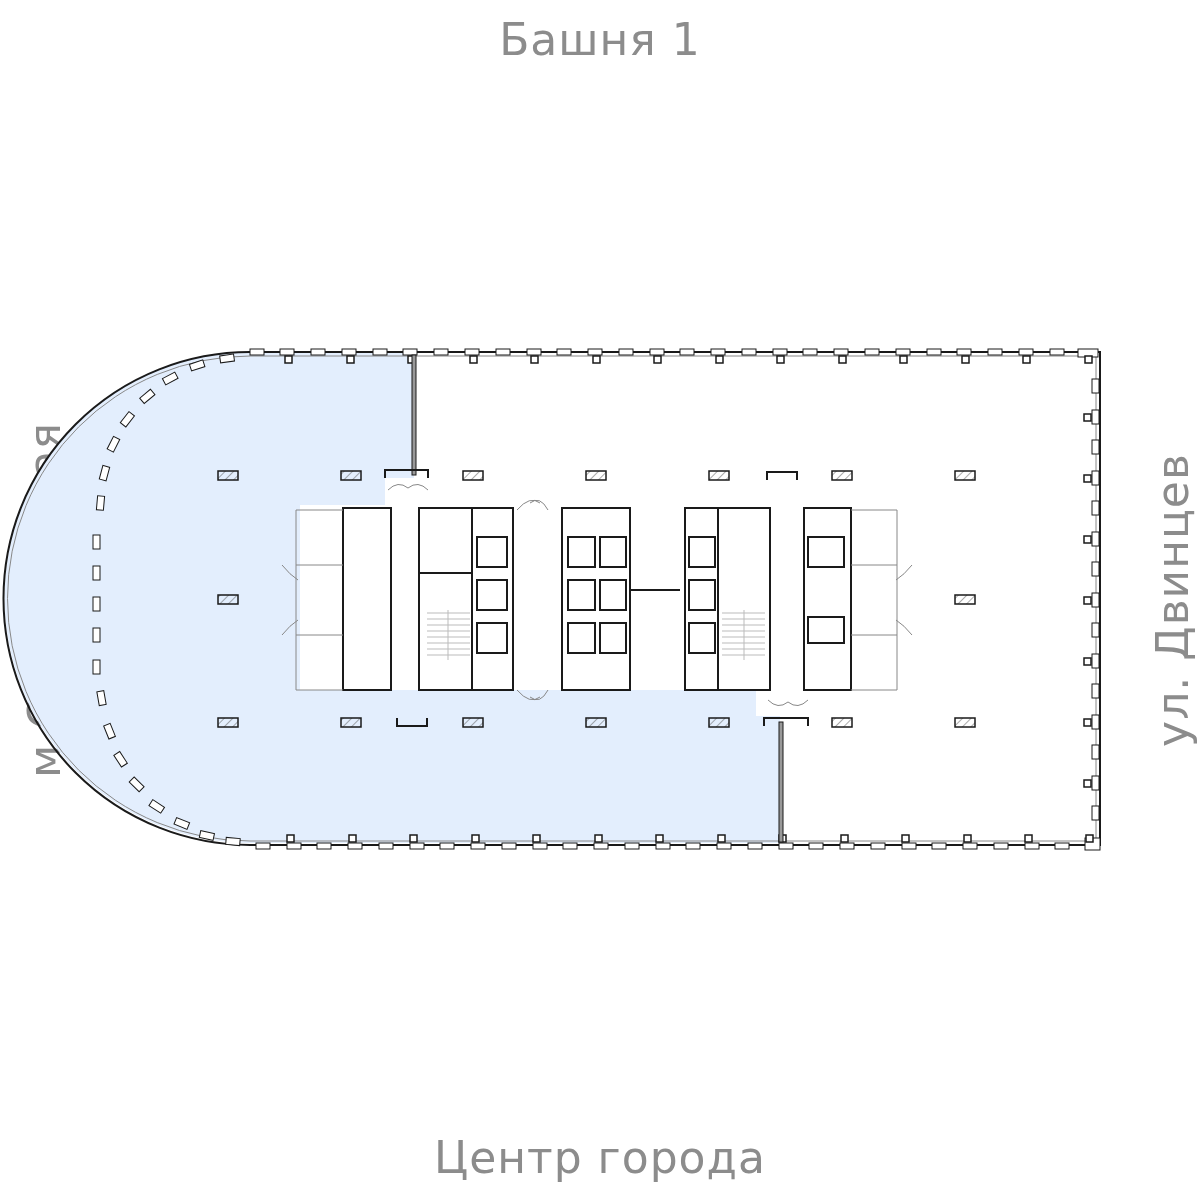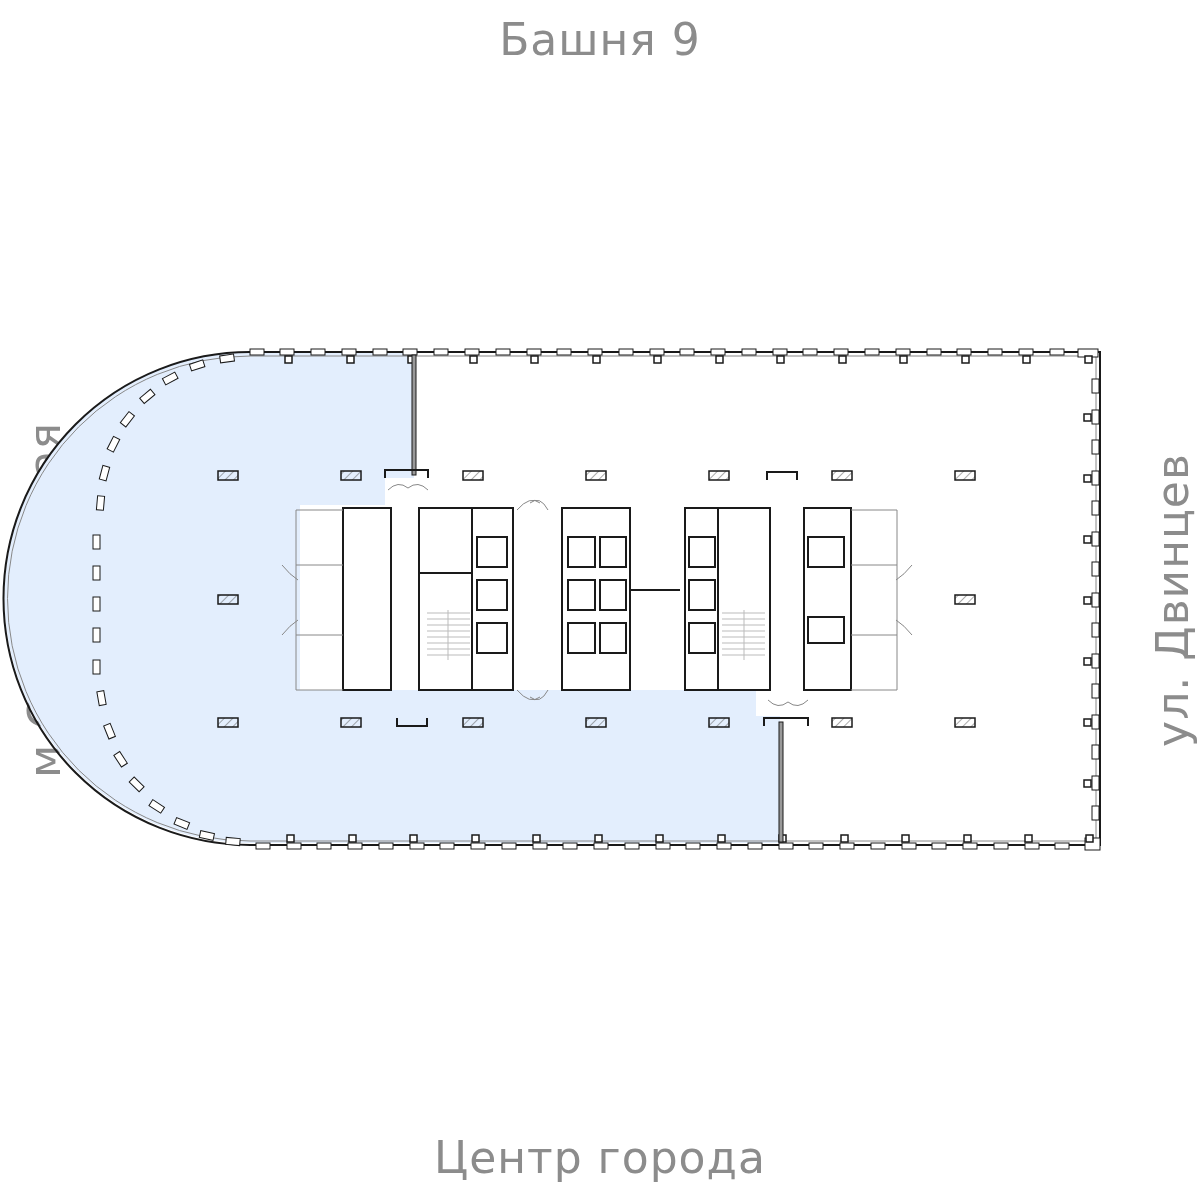--- a/index.html
+++ b/index.html
@@ -7,21 +7,21 @@
   .label{position:absolute;color:#8c8c8c;font-size:44px;letter-spacing:1px;white-space:nowrap;font-family:"DejaVu Sans","Liberation Sans",sans-serif;}
   #lbl-top{left:0;width:1200px;text-align:center;top:14px;}
   #lbl-bottom{left:0;width:1200px;text-align:center;top:1132px;}
   #lbl-left{left:44px;top:600px;transform:translate(-50%,-50%) rotate(-90deg);}
   #lbl-right{left:1172px;top:600px;transform:translate(-50%,-50%) rotate(-90deg);}
   svg{position:absolute;left:0;top:0;}
 </style>
 </head>
 <body>
 
-<div class="label" id="lbl-top">Башня 9</div>
+<div class="label" id="lbl-top">Башня 1</div>
 <div class="label" id="lbl-bottom">Центр города</div>
 <div class="label" id="lbl-left">м.Савеловская</div>
 <div class="label" id="lbl-right">ул. Двинцев</div>
 
 <svg width="1200" height="1200" viewBox="0 0 1200 1200">
   <defs>
     <pattern id="hatch" width="6" height="6" patternUnits="userSpaceOnUse" patternTransform="rotate(45)">
       <line x1="0" y1="0" x2="0" y2="6" stroke="#555" stroke-width="1"></line>
     </pattern>
   </defs>

